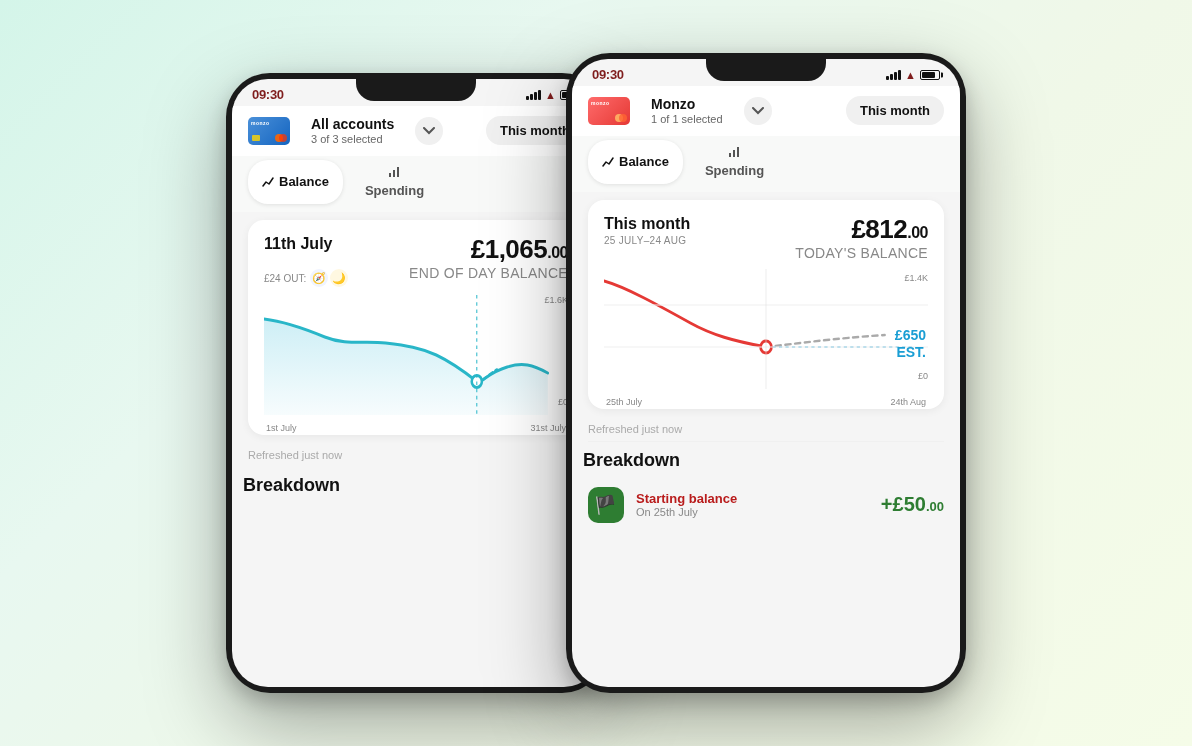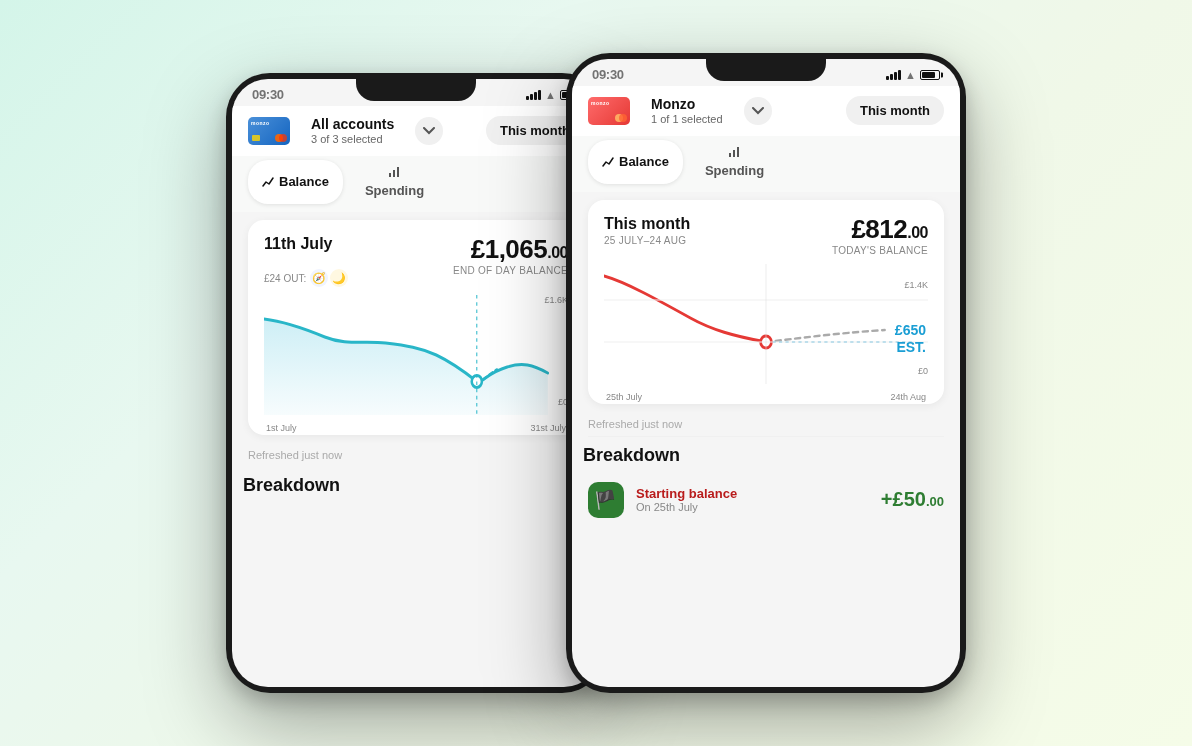--- a/index.html
+++ b/index.html
@@ -77,21 +77,21 @@
     }
 
     
     .status-bar {
       display: flex;
       justify-content: space-between;
       align-items: center;
       padding: 8px 20px 4px;
       font-size: 12px;
       font-weight: 600;
-      color: #737373;
+      color: #7f1d1d;
       position: relative;
       z-index: 5;
     }
 
     .status-time {
       font-size: 13px;
       font-weight: 700;
       letter-spacing: -0.3px;
     }
 
@@ -314,21 +314,21 @@
       font-weight: 700;
       color: #111;
       letter-spacing: -0.5px;
     }
 
     .balance-main .decimals {
       font-size: 16px;
     }
 
     .balance-label {
-      font-size: 10px;
+      font-size: 14px;
       color: #888;
       text-align: right;
       text-transform: uppercase;
       letter-spacing: 0.3px;
     }
 
     
     .chart-area {
       position: relative;
       height: 130px;
@@ -632,21 +632,21 @@
           </div>
           <div class="balance-amount">
             <div class="balance-main">
               <span>£812</span><span class="decimals">.00</span>
             </div>
             <div class="balance-label">TODAY'S BALANCE</div>
           </div>
         </div>
 
         <div class="chart-area" style="position:relative;">
-          <span class="chart-y-label" style="top:16px;">£1.4K</span>
+          <span class="chart-y-label" style="top:4px;">£1.4K</span>
           <div class="est-label">
             <span>£650</span><br>
             <span>EST.</span>
           </div>
           <span class="chart-y-label" style="bottom:18px;">£0</span>
           <svg class="chart-svg" viewBox="0 0 300 100" preserveAspectRatio="none">
             <defs>
               <linearGradient id="grad2" x1="0" y1="0" x2="0" y2="1">
                 <stop offset="0%" stop-color="#e53935" stop-opacity="0.1"></stop>
                 <stop offset="100%" stop-color="#e53935" stop-opacity="0.02"></stop>

